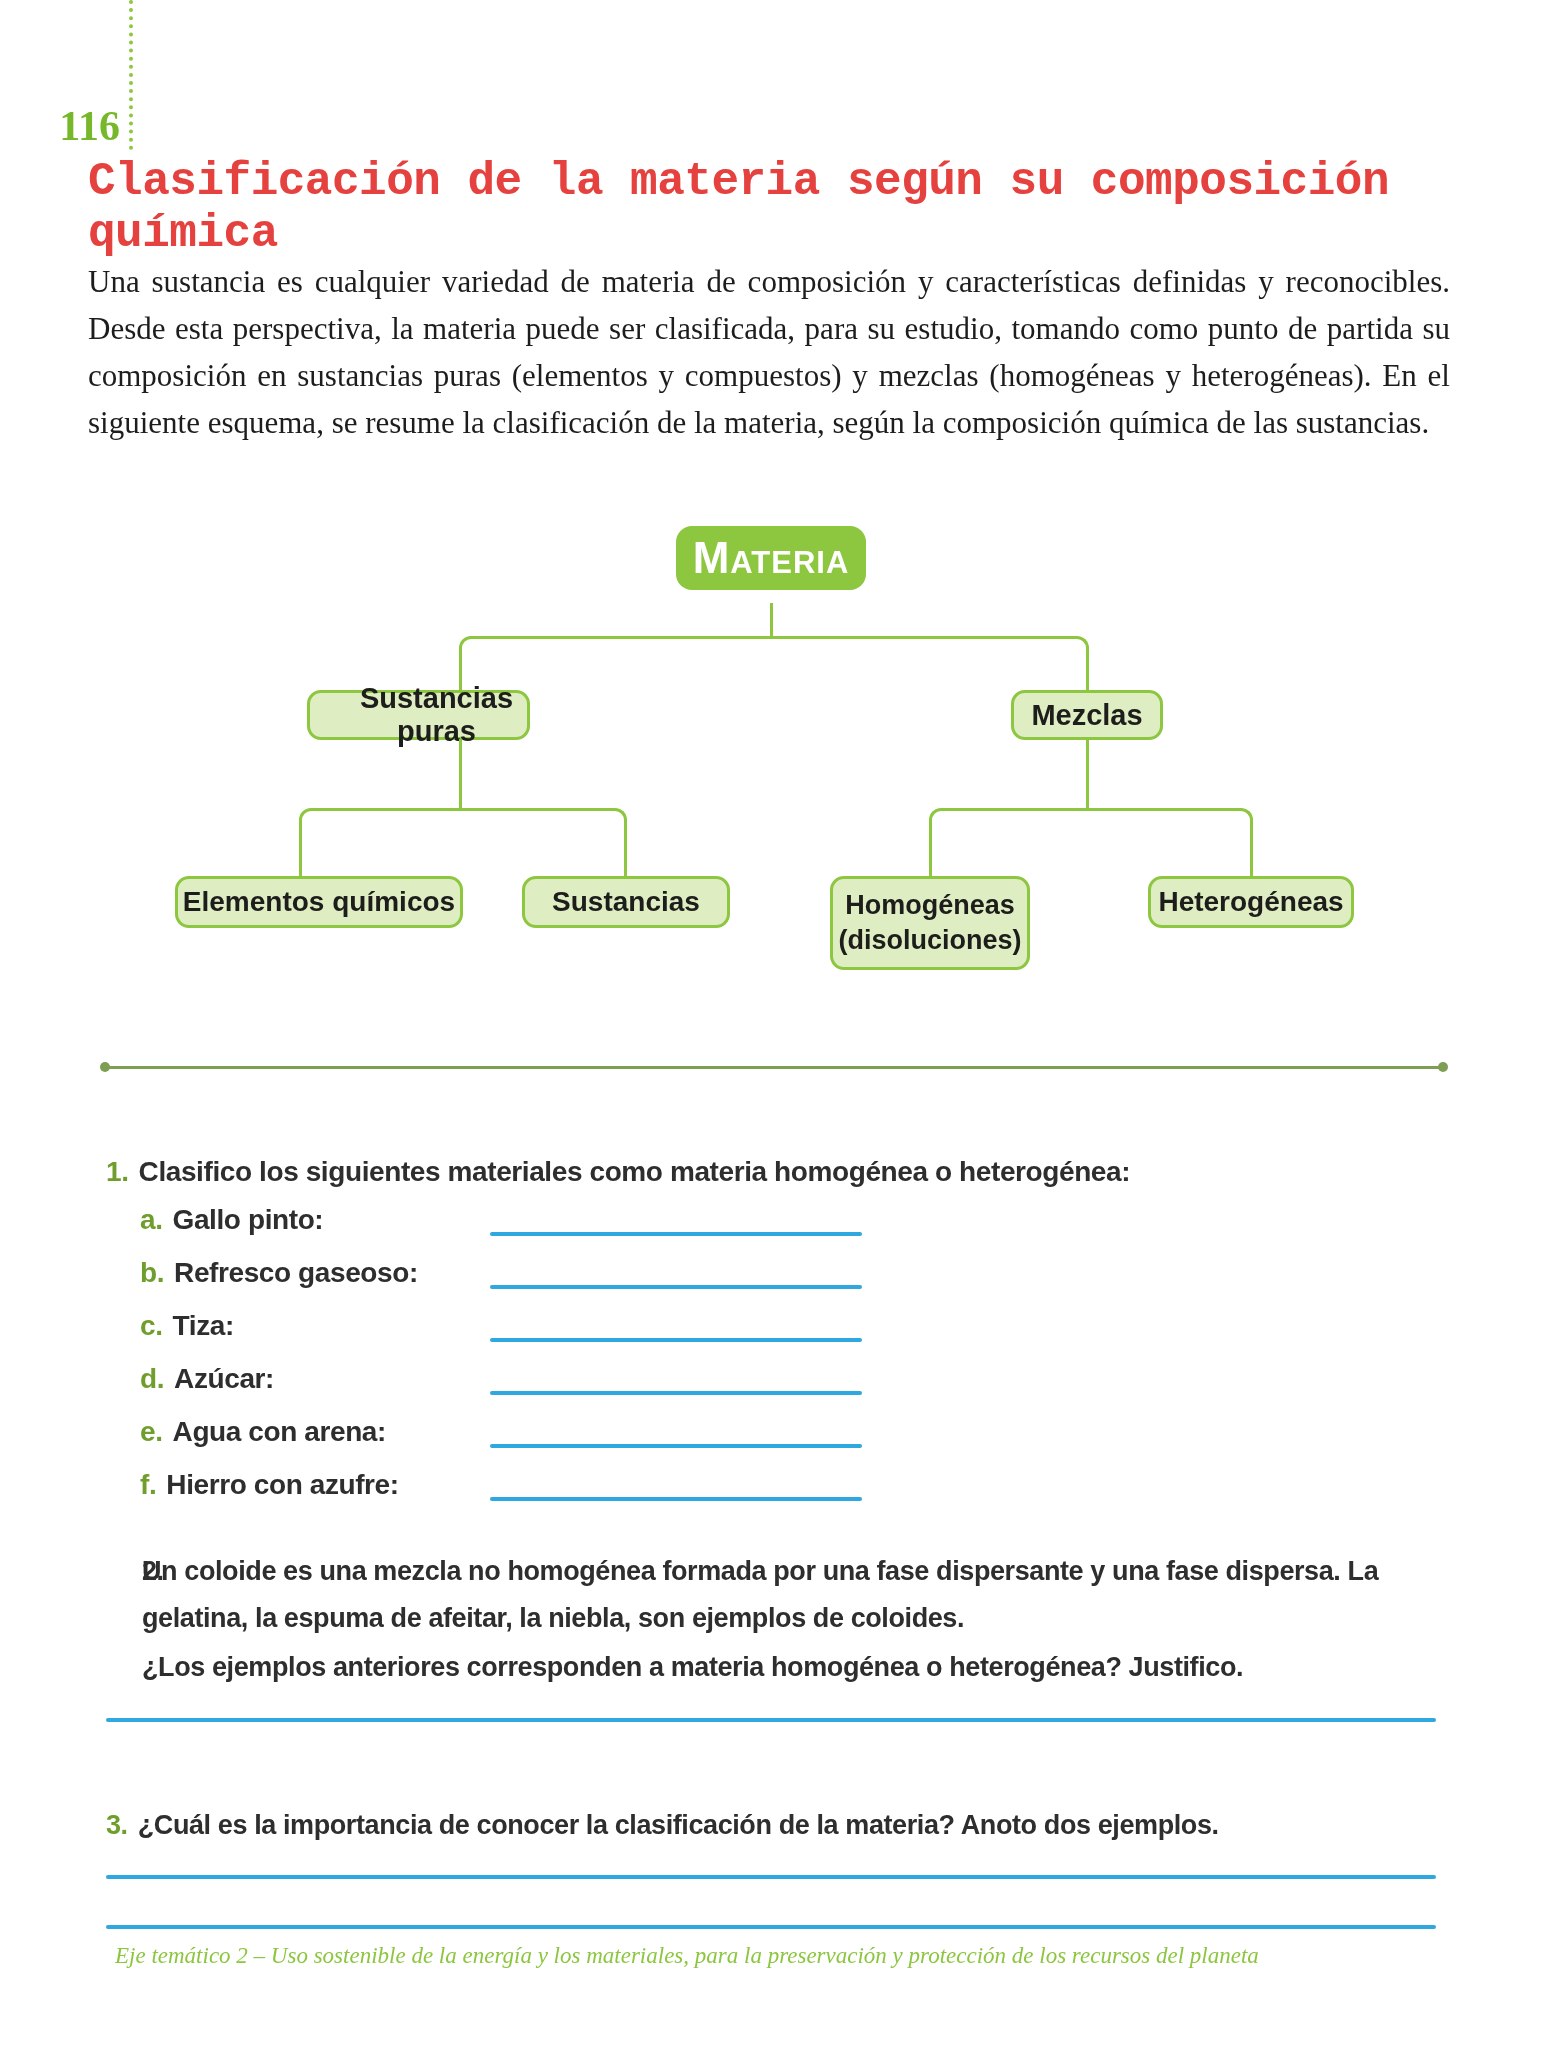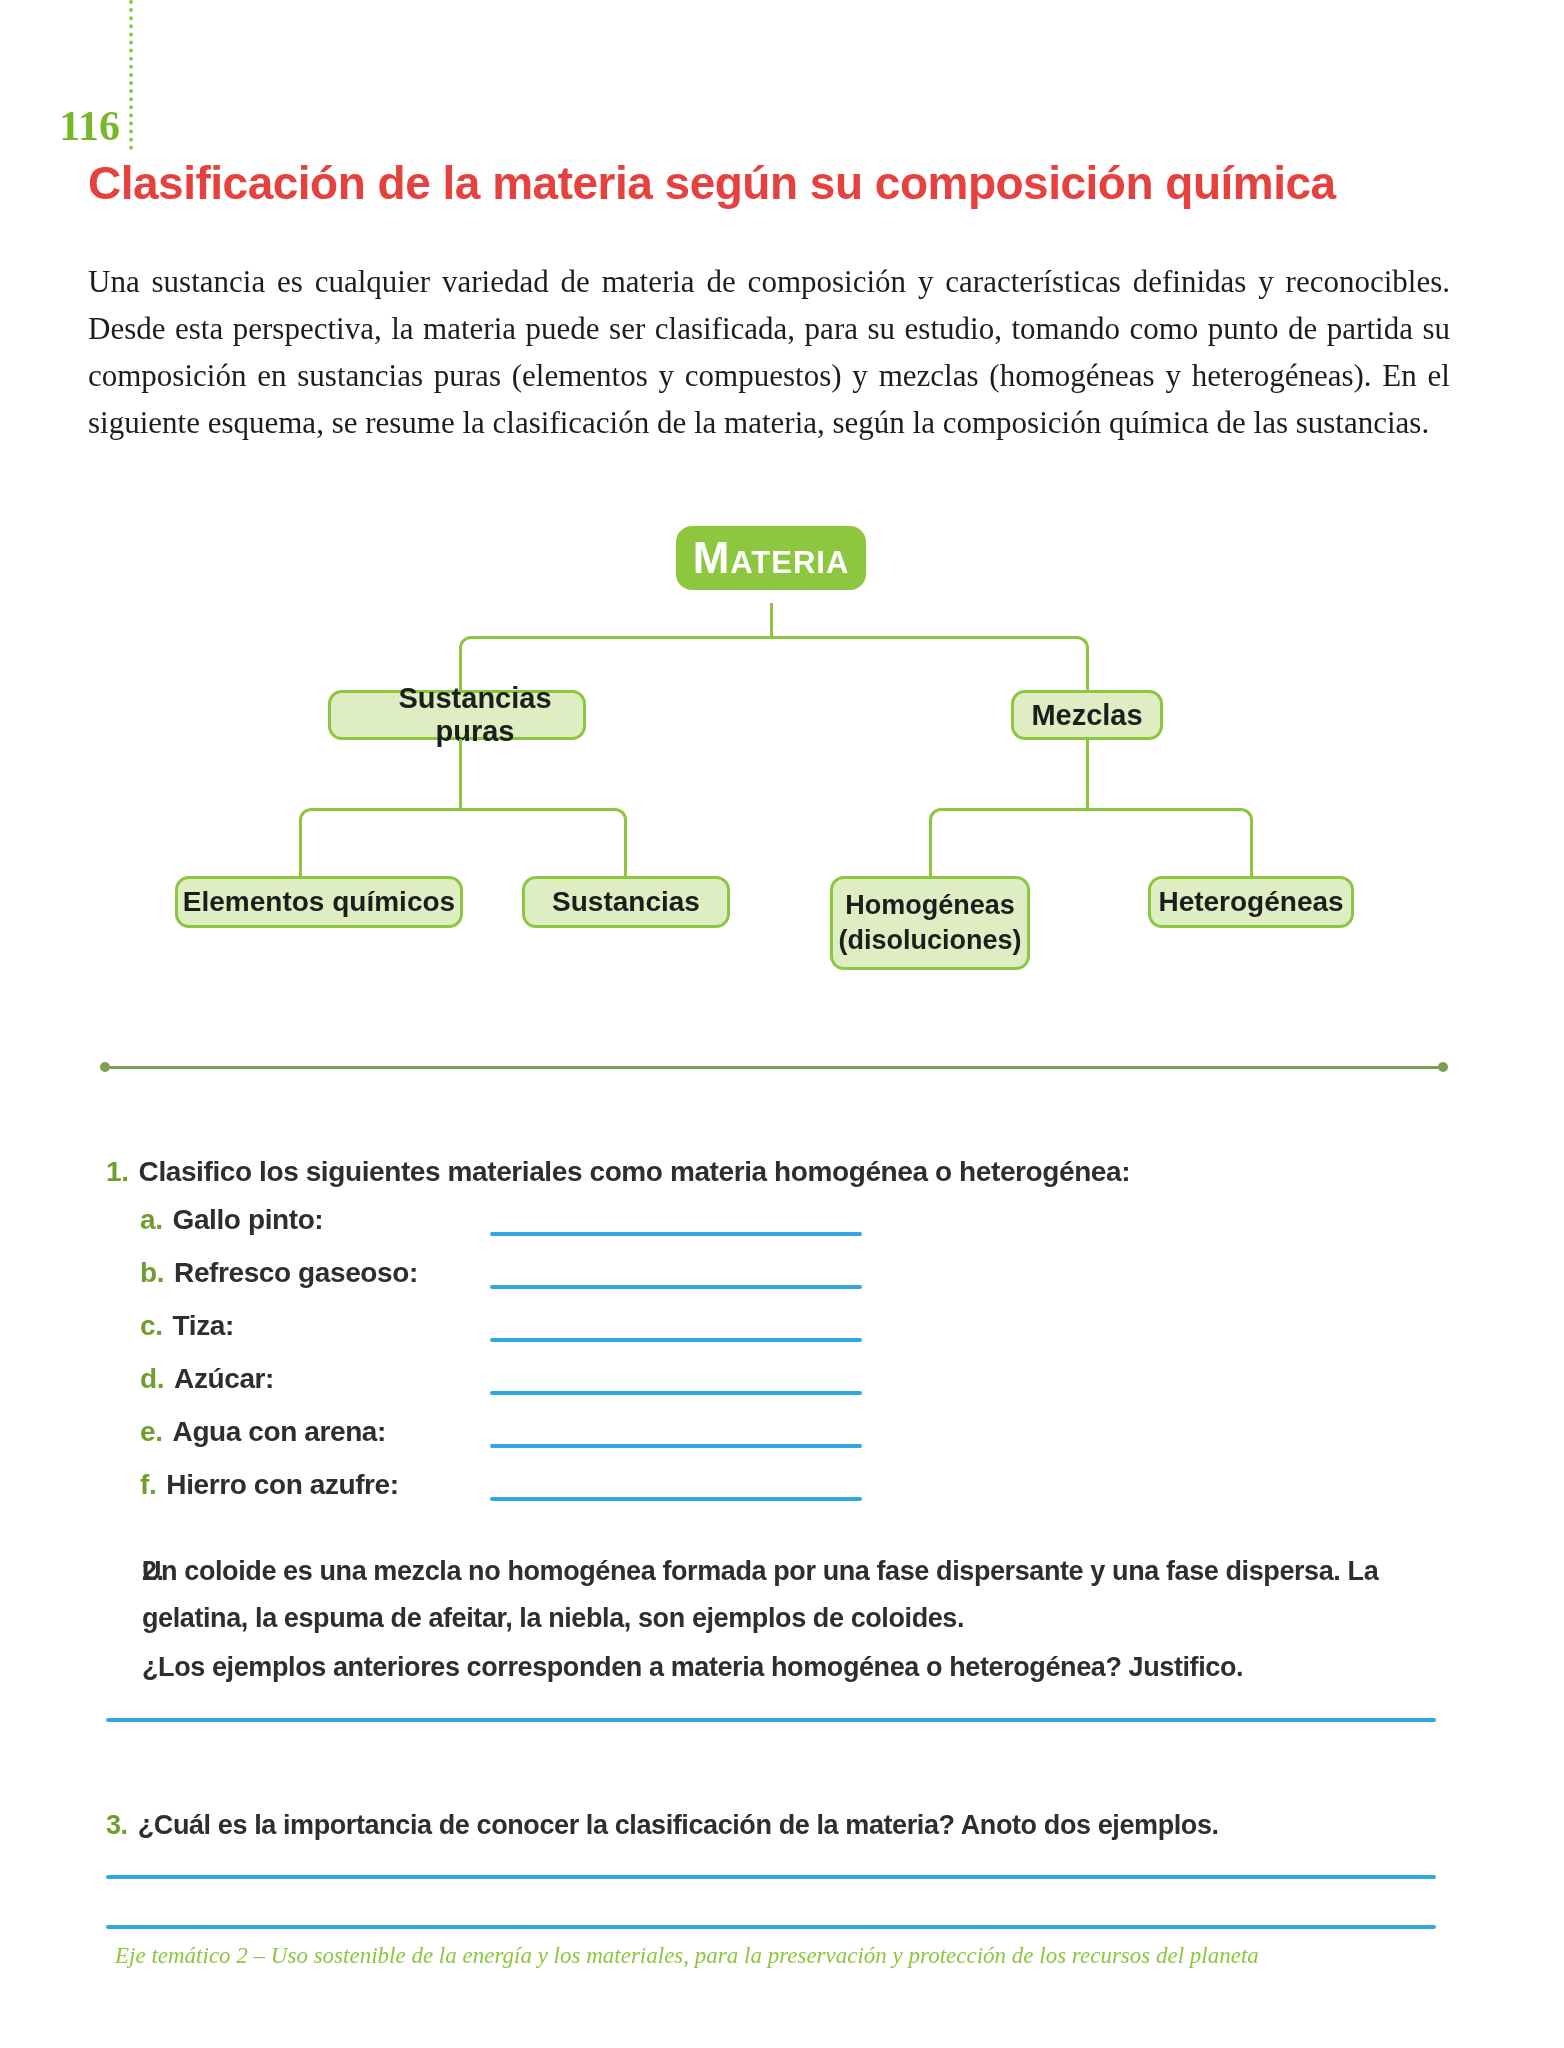--- a/index.html
+++ b/index.html
@@ -8,34 +8,34 @@
     position: relative; width: 1564px; height: 2048px; background: #ffffff;
     margin: 0 auto; overflow: hidden;
     font-family: "Liberation Sans", sans-serif; color: #2e2e2d;
   }
   
   .margin-dots { position: absolute; left: 129px; top: 0; height: 150px; width: 0;
     border-left: 4px dotted #8DC63F; }
   .page-number { position: absolute; left: 28px; top: 102px; width: 92px; text-align: right;
     font-family: "Liberation Serif", serif; font-weight: bold; font-size: 42px; color: #76B82A; }
   .title { position: absolute; left: 88px; top: 156px; width: 1400px;
-    font-family: Liberation Sans, sans-serif; font-weight: bold; font-size: 46px;
+    font-family: Liberation Mono, monospace; font-weight: bold; font-size: 46px;
     letter-spacing: -0.5px; color: #E5413E; }
   .intro { position: absolute; left: 88px; top: 258px; width: 1362px;
     font-family: "Liberation Serif", serif; font-size: 31px; line-height: 47px;
     color: #1d1d1b; text-align: justify; }
   
   .dbox { position: absolute; display: flex; align-items: center; justify-content: center;
     text-align: center; font-weight: bold; }
   .dbox-root { left: 676px; top: 526px; width: 190px; height: 64px;
     background: #8DC63F; border-radius: 16px; color: #fff; }
   .root-label { display: block; font-size: 31px; text-transform: uppercase; letter-spacing: 1px; }
   .root-label::first-letter { font-size: 44px; }
   .dbox-light { background: #DFEDC3; border: 3px solid #8DC63F; border-radius: 14px; color: #1d1d1b; }
-  .bx-sustancias   { left: 328px;  top: 690px; width: 258px; height: 50px; font-size: 29px; padding-left: 36px; }
+  .bx-sustancias   { left: 307px;  top: 690px; width: 223px; height: 50px; font-size: 29px; padding-left: 36px; }
   .bx-mezclas      { left: 1011px; top: 690px; width: 152px; height: 50px; font-size: 29px; }
   .bx-elementos    { left: 156px;  top: 876px; width: 288px; height: 52px; font-size: 28px; margin-left: 19px; }
   .bx-compuestos   { left: 522px;  top: 876px; width: 208px; height: 52px; font-size: 28px; }
   .bx-homogeneas   { left: 830px;  top: 876px; width: 200px; height: 94px; font-size: 27px; line-height: 35px; padding: 16px; }
   .bx-heterogeneas { left: 1148px; top: 876px; width: 206px; height: 52px; font-size: 28px; }
   .vline { position: absolute; width: 3px; background: #8DC63F; }
   .stub-root { left: 770px; top: 603px; height: 34px; }
   .stub-sus  { left: 459px; top: 739px; height: 70px; }
   .stub-mez  { left: 1086px; top: 739px; height: 70px; }
   .bracket { position: absolute; border: 3px solid #8DC63F; border-bottom: none;

